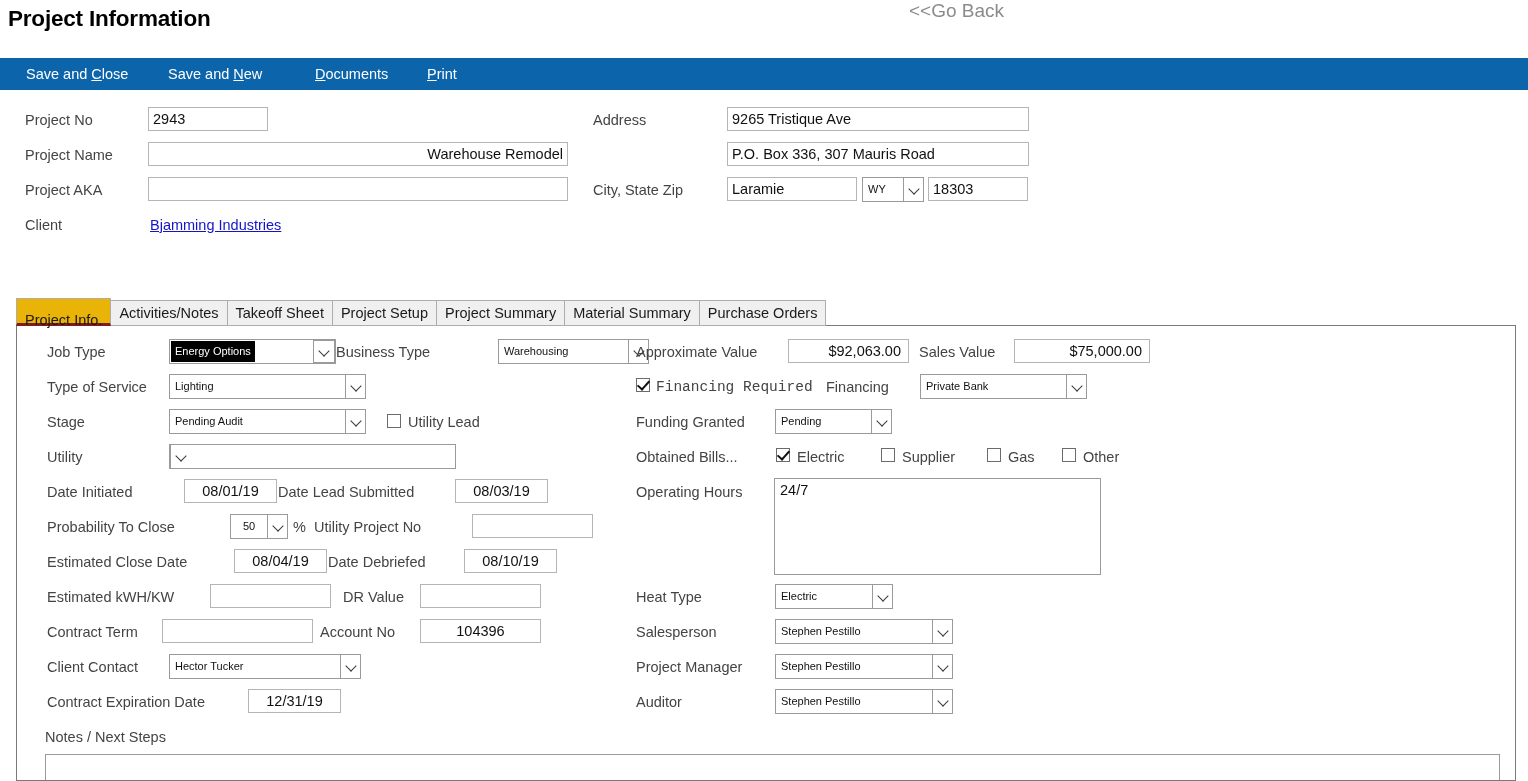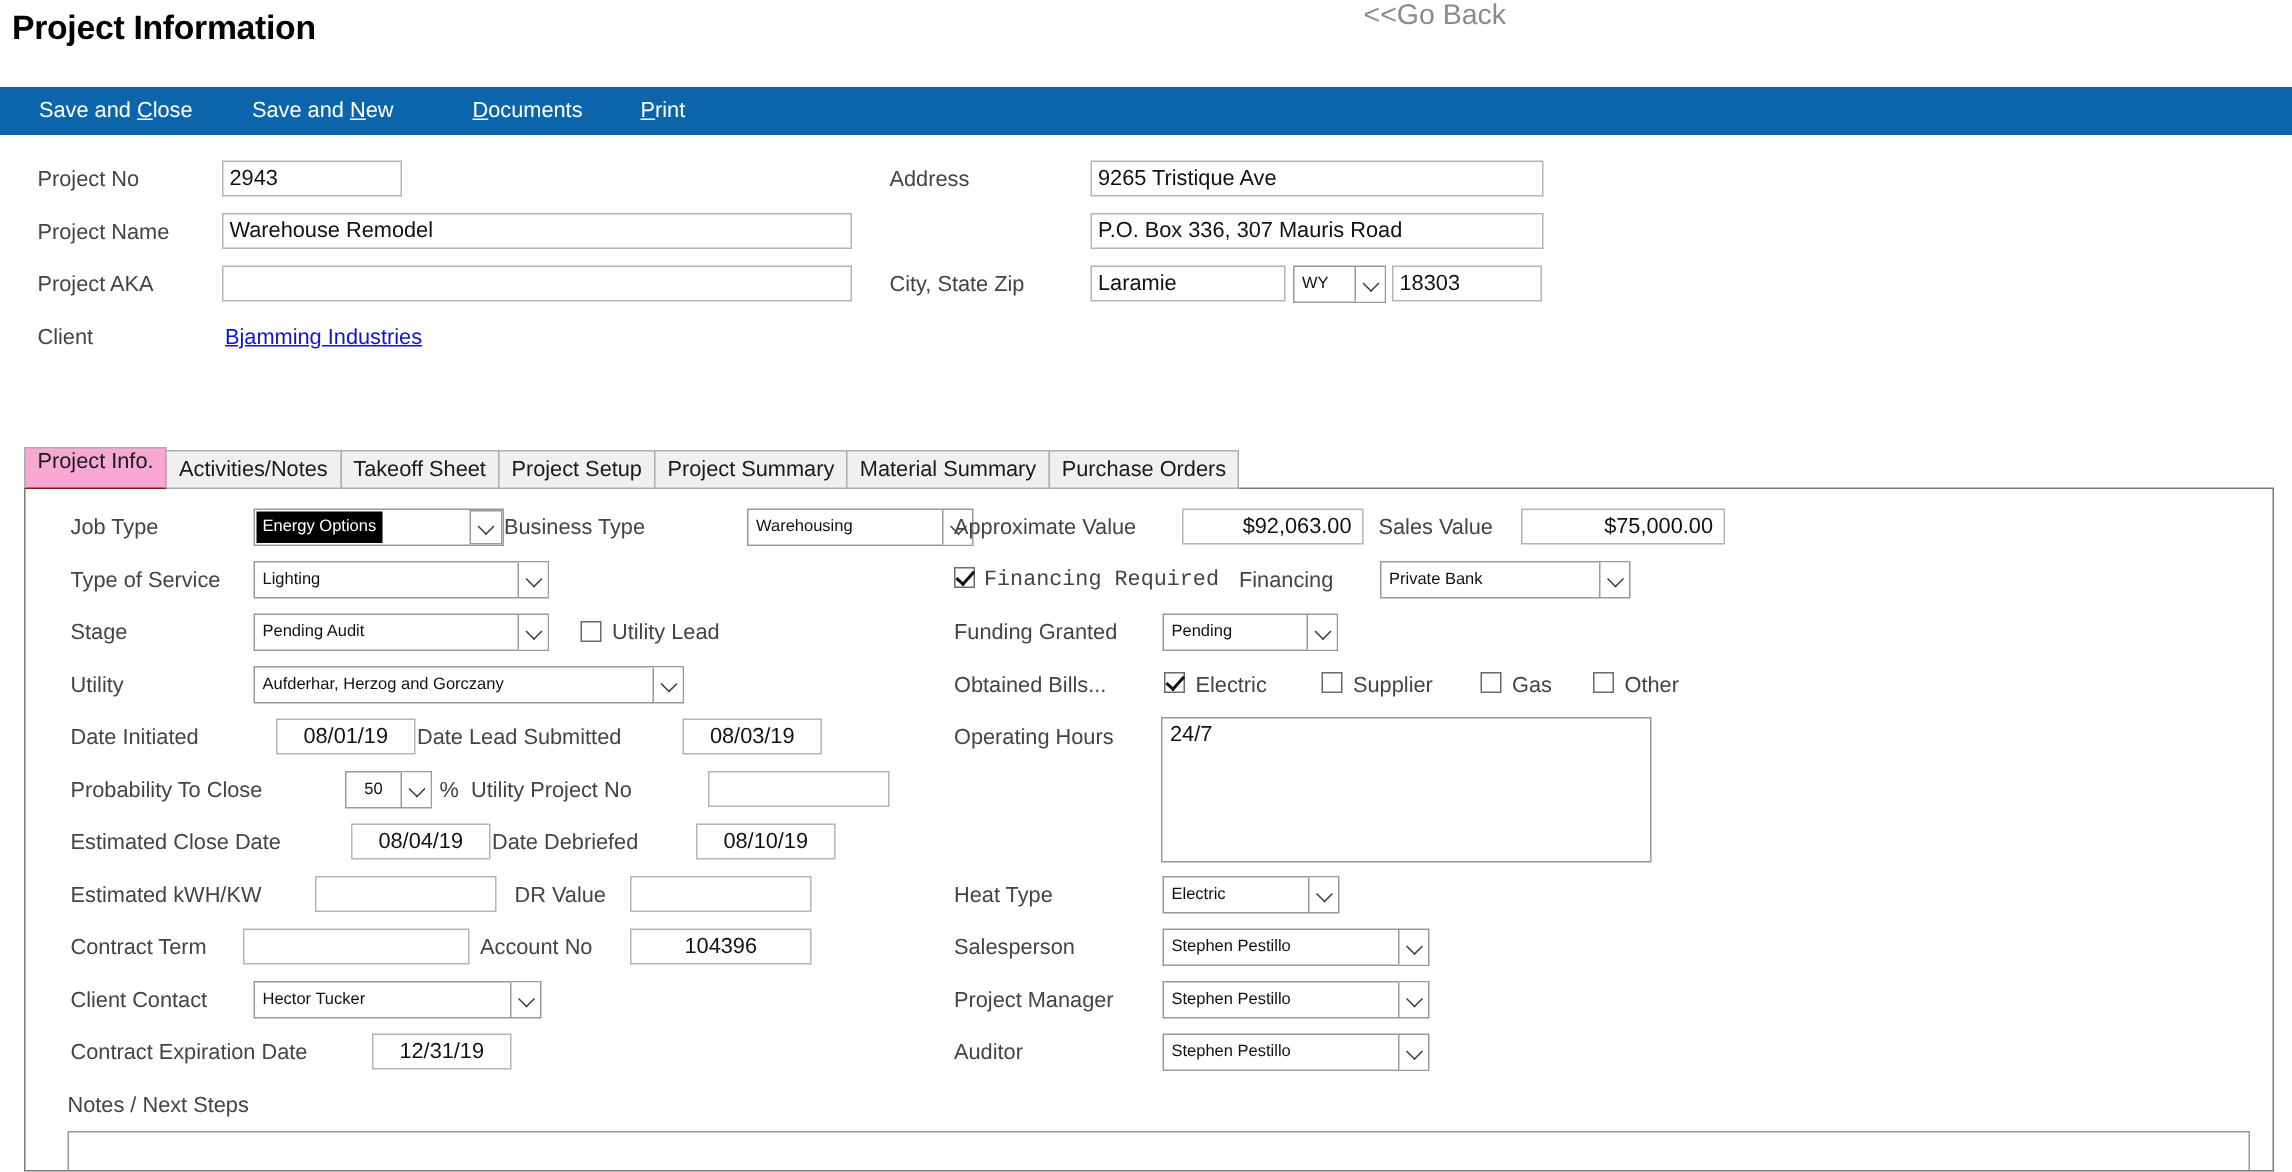--- a/index.html
+++ b/index.html
@@ -188,24 +188,24 @@
     color: #1a1a1a;
     padding: 3px 8px 4px 8px;
     height: 26px;
     line-height: 18px;
     margin-right: -1px;
     cursor: pointer;
     white-space: nowrap;
     font-family: "Liberation Sans", sans-serif;
   }
   .tab.active {
-    background: #f9a8d4;
-    border-bottom: 1px solid #7f1d1d;
+    background: #eab308;
+    border-bottom: 3px solid #7f1d1d;
     height: 28px;
-    padding-top: 0;
+    padding-top: 12px;
     position: relative;
     z-index: 4;
   }
 
   
   .tabpanel {
     position: absolute;
     left: 16px;
     top: 325px;
     width: 1500px;
@@ -265,21 +265,21 @@
   <button class="cmd-item cmd-3"><span class="u">D</span><span>ocuments</span></button>
   <button class="cmd-item cmd-4"><span class="u">P</span><span>rint</span></button>
 </div>
 
 <div class="top-form">
 
   <div class="lbl" style="left:25px; top:22px;">Project No</div>
   <input class="fld" style="left: 148px; top: 17px; width: 120px;" value="2943">
 
   <div class="lbl" style="left:25px; top:57px;">Project Name</div>
-  <input class="fld" style="left: 148px; top: 52px; width: 420px;" value="Warehouse Remodel">
+  <input class="fld" style="left: 148px; top: 52px; width: 420px; text-align: right;" value="Warehouse Remodel">
 
   <div class="lbl" style="left:25px; top:92px;">Project AKA</div>
   <input class="fld" style="left: 148px; top: 87px; width: 420px;" value="">
 
   <div class="lbl" style="left:25px; top:127px;">Client</div>
   <a class="client-link" style="left:150px; top:127px;">Bjamming Industries</a>
 
   <div class="lbl" style="left:593px; top:22px;">Address</div>
   <input class="fld" style="left: 727px; top: 17px; width: 302px;" value="9265 Tristique Ave">
   <input class="fld" style="left: 727px; top: 52px; width: 302px;" value="P.O. Box 336, 307 Mauris Road">
@@ -328,21 +328,20 @@
   <div class="lbl" style="left:30px; top:88px;">Stage</div>
   <div class="combo" style="left:152px; top:83px; width:197px;">
     <span class="txt">Pending Audit</span>
     <span class="arrow"></span>
   </div>
   <div class="cbx" style="left:370px; top:88px;"></div>
   <div class="lbl" style="left:391px; top:88px;">Utility Lead</div>
 
   <div class="lbl" style="left:30px; top:123px;">Utility</div>
   <div class="combo" style="left:152px; top:118px; width:287px;">
-    <span class="txt">Aufderhar, Herzog and Gorczany</span>
     <span class="arrow"></span>
   </div>
 
   <div class="lbl" style="left:30px; top:158px;">Date Initiated</div>
   <input class="fld center" style="left: 167px; top: 153px; width: 93px;" value="08/01/19">
   <div class="lbl" style="left:261px; top:158px;">Date Lead Submitted</div>
   <input class="fld center" style="left: 438px; top: 153px; width: 93px;" value="08/03/19">
 
   <div class="lbl" style="left:30px; top:193px;">Probability To Close</div>
   <div class="combo" style="left:213px; top:188px; width:58px;">

